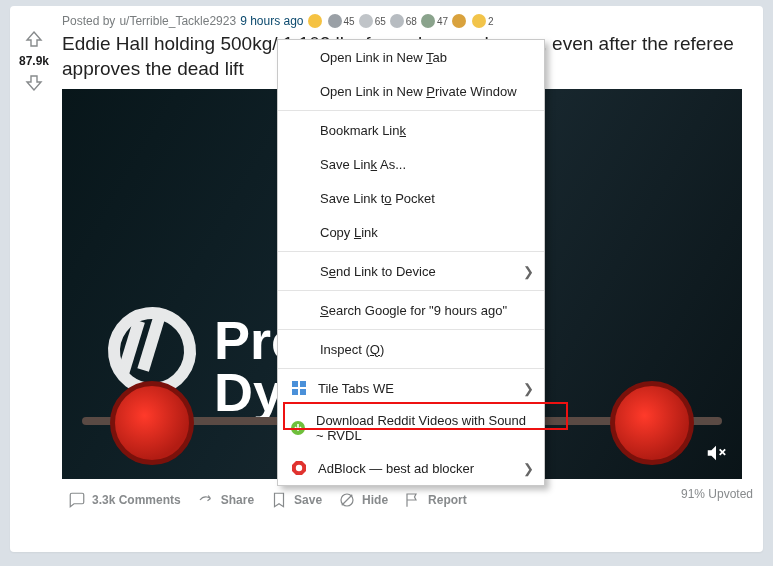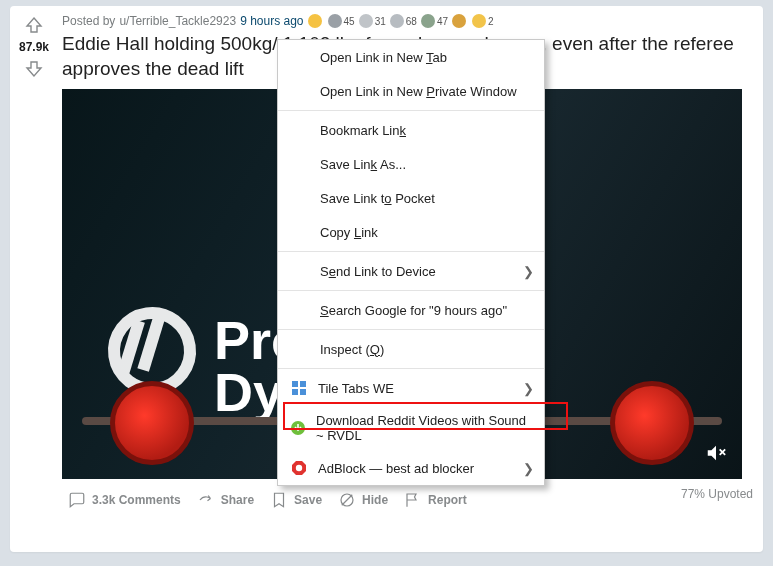--- a/index.html
+++ b/index.html
@@ -14,21 +14,21 @@
   .post-card {
     background: #fff;
     margin: 6px 10px;
     border-radius: 4px;
     display: flex;
     height: 546px;
     box-shadow: 0 1px 2px rgba(0,0,0,.05);
   }
   .vote-col {
     width: 48px;
-    padding-top: 8px;
+    padding-top: 22px;
     display: flex;
     flex-direction: column;
     align-items: center;
     gap: 4px;
   }
   .arrow {
     width: 22px; height: 22px;
     display:flex;align-items:center;justify-content:center;
     cursor:pointer;
   }
@@ -178,21 +178,21 @@
       <span class="award">
           <span class="ic" style="background:#f5c242"></span>
           <span></span>
         </span>
       <span class="award">
           <span class="ic" style="background:#9aa0a6"></span>
           <span>45</span>
         </span>
       <span class="award">
           <span class="ic" style="background:#c0c4c8"></span>
-          <span>31</span>
+          <span>65</span>
         </span>
       <span class="award">
           <span class="ic" style="background:#b7bcc1"></span>
           <span>68</span>
         </span>
       <span class="award">
           <span class="ic" style="background:#8aa38c"></span>
           <span>47</span>
         </span>
       <span class="award">
@@ -248,21 +248,21 @@
             <path d="M5 19 19 5"></path>
           </svg>
         <span>Hide</span>
       </div>
       <div class="act">
         <svg width="18" height="18" viewBox="0 0 24 24" fill="none" stroke-width="1.6">
             <path d="M4 21V4h12l-2 4 2 4H4"></path>
           </svg>
         <span>Report</span>
       </div>
-      <div class="upvoted">77% Upvoted</div>
+      <div class="upvoted">91% Upvoted</div>
     </div>
   </div>
 </div>
 
 <div class="ctx" id="ctx-menu">
     <div class="item">
       <span class="lead-ic"></span>
       <span>Open Link in New <u>T</u>ab</span>
     </div>
     <div class="item">

